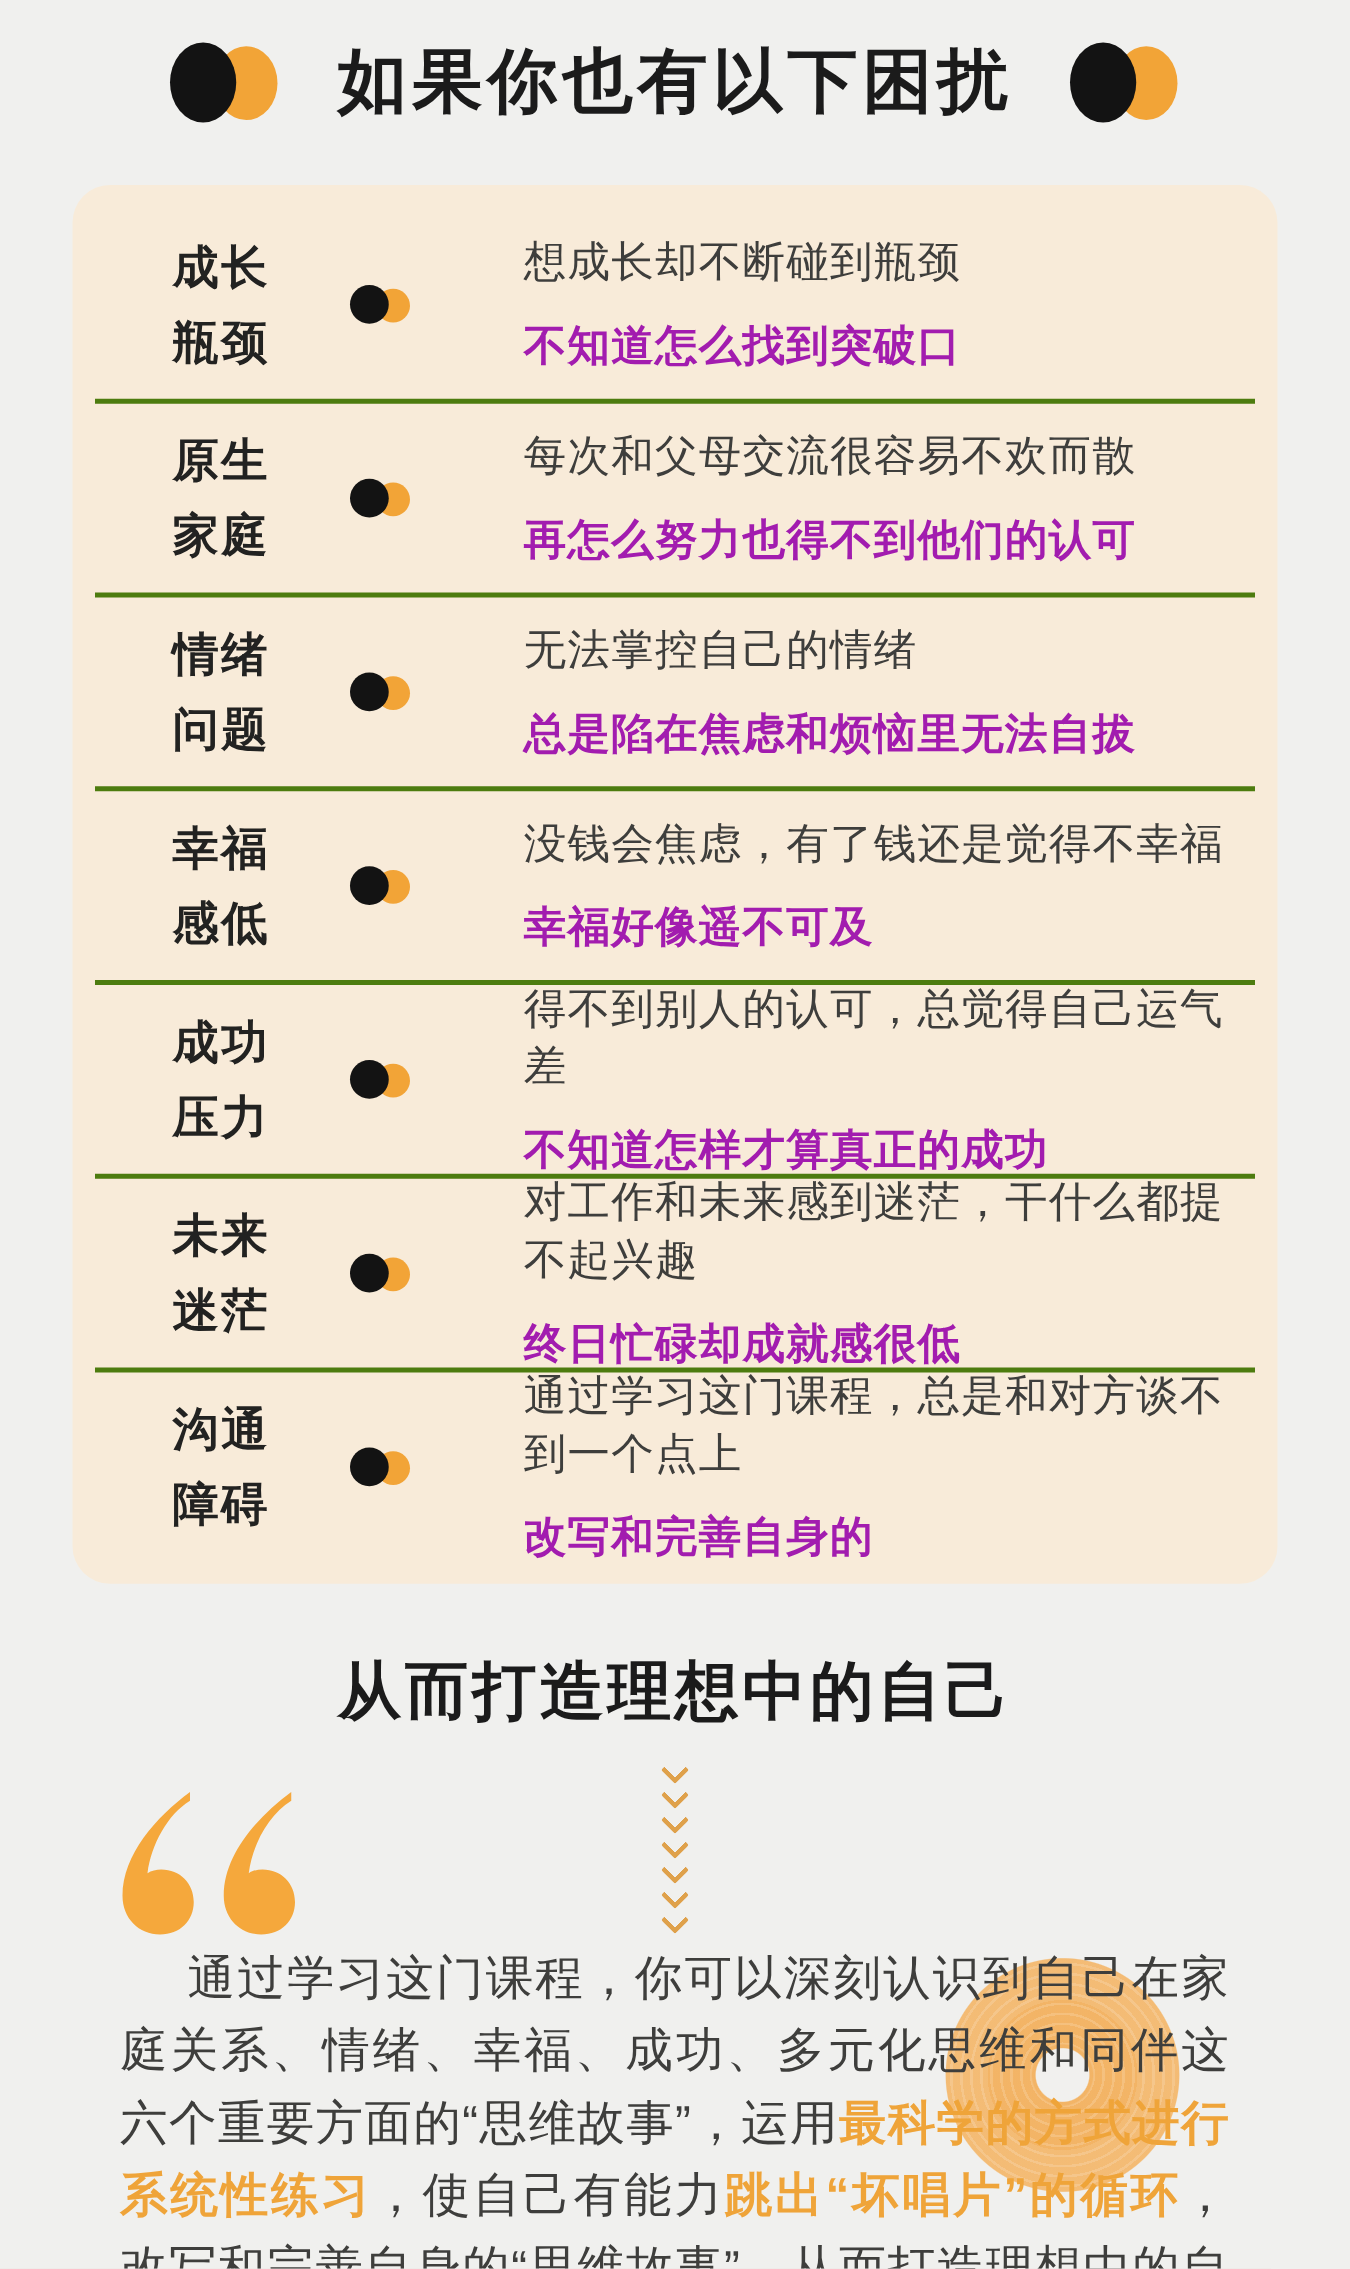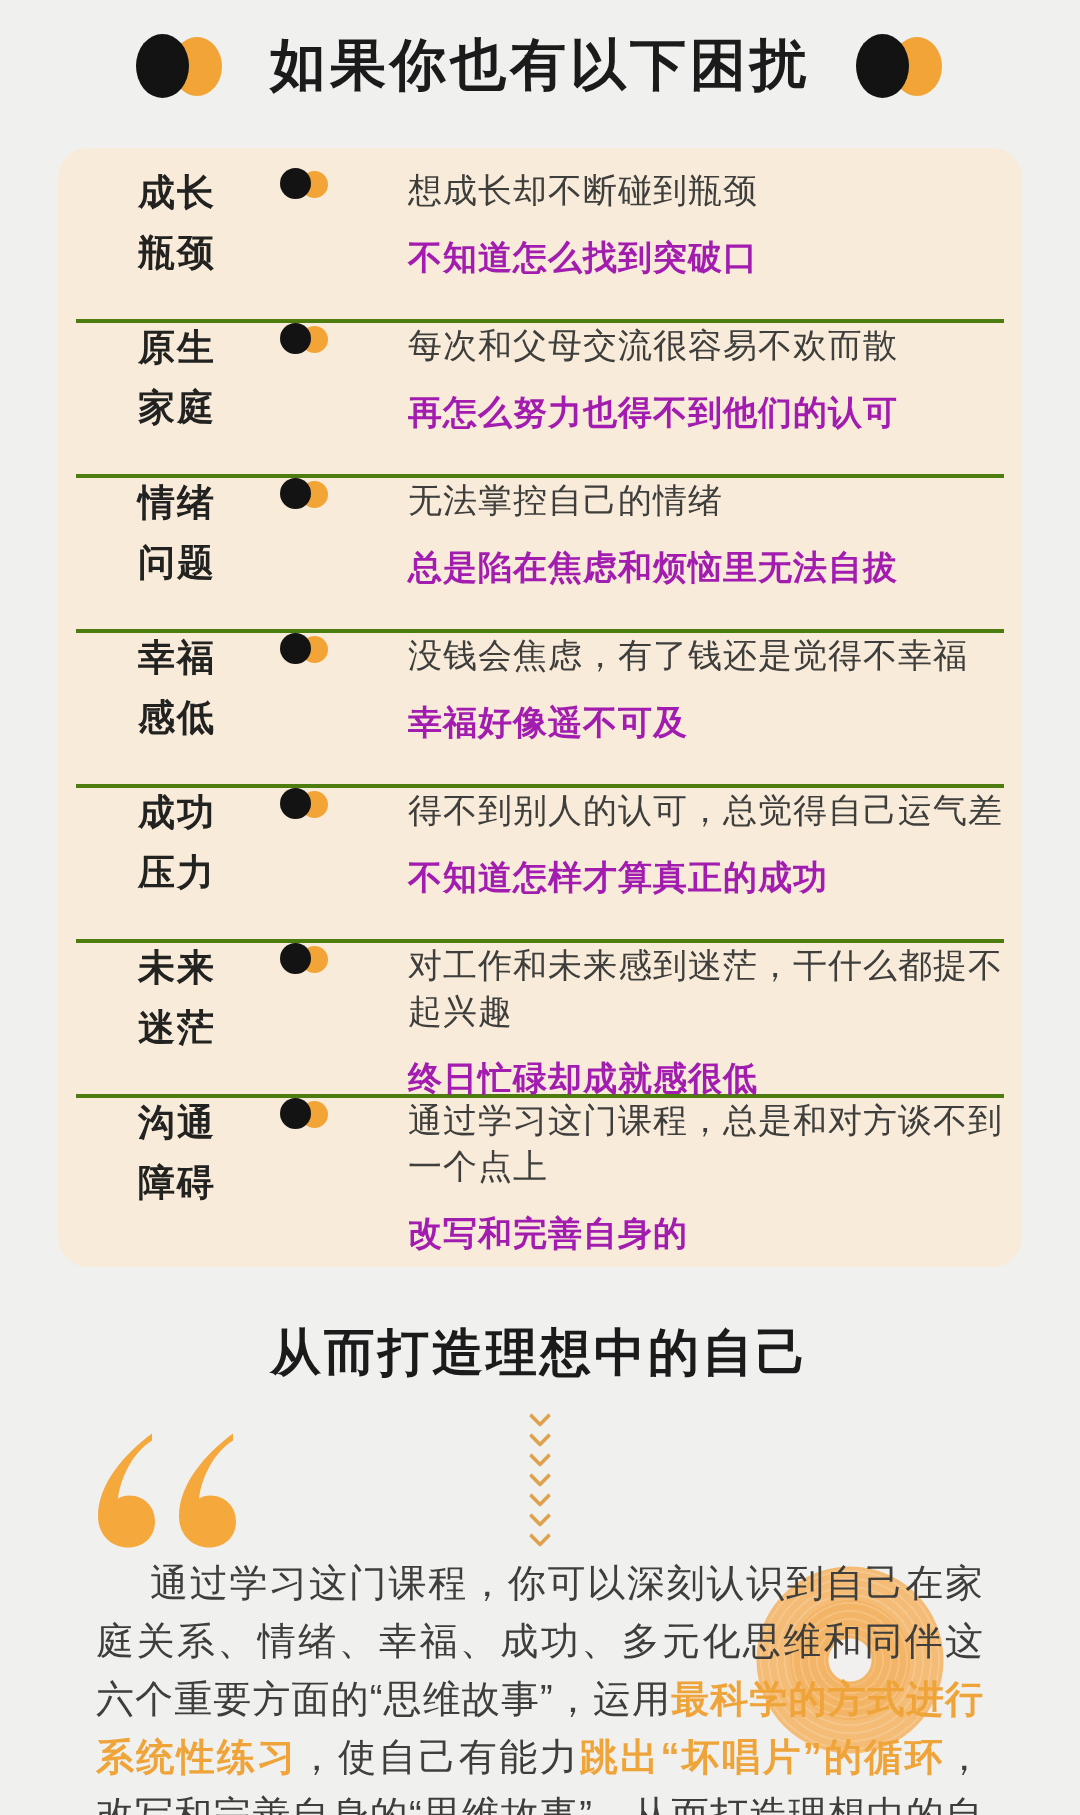--- a/index.html
+++ b/index.html
@@ -32,35 +32,35 @@
   
   .card {
     width:928px;
     margin:44px auto 0;
     padding:20px 18px 18px;
     background:#f8ebd9;
     border-radius:30px;
   }
   .row {
     height:151px;
-    display:flex; 
+    display:flex; align-items:center;
     padding-left:62px;
     gap:36px;
   }
   .row + .row { border-top:4px solid #4d7c0f; }
   .row-label {
     width:92px; flex:none;
     display:flex; flex-direction:column; gap:10px;
     font-size:37px; font-weight:700; color:#222221;
     letter-spacing:2px;
   }
   .dots { position:relative; width:48px; height:32px; flex:none; margin-left:14px; }
   .dots .d-orange { position:absolute; right:0; top:3px; width:27px; height:27px; border-radius:50%; background:#F2A437; }
   .dots .d-black  { position:absolute; left:0;  top:0; width:31px; height:31px; border-radius:50%; background:#131313; }
-  .row-content { margin-left:44px; }
+  .row-content { margin-left:55px; }
   .row-content p { margin:0; font-size:34px; letter-spacing:1px; }
   .row-content .line1 { color:#3e3e3c; }
   .row-content .line2 { margin-top:21px; color:#a21caf; font-weight:700; }
 
   
   .section-title {
     margin:52px 0 0;
     text-align:center;
     font-size:51px; font-weight:700; color:#1b1b1b;
     letter-spacing:3px;

